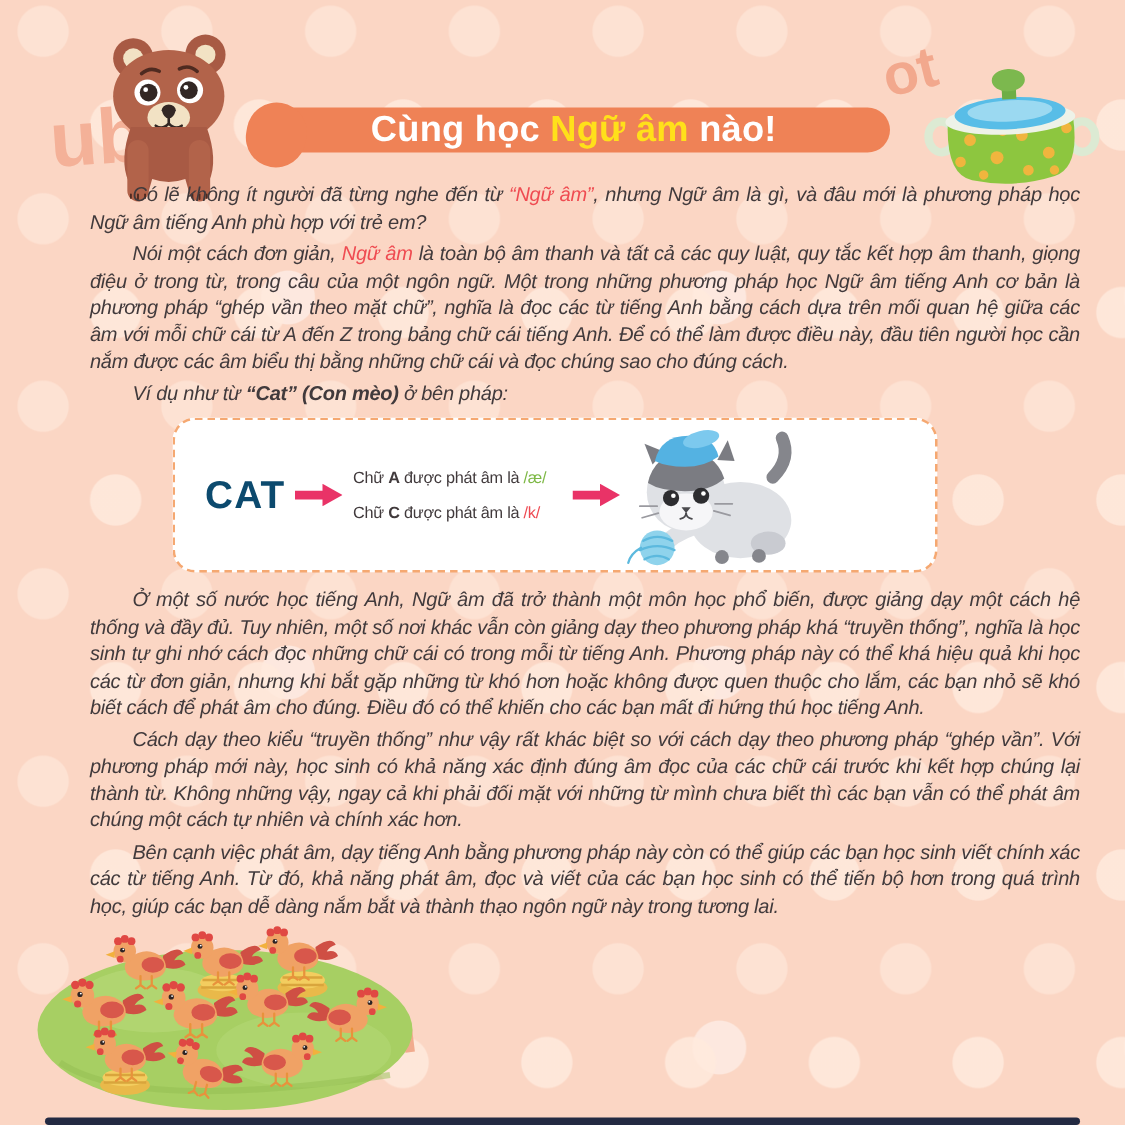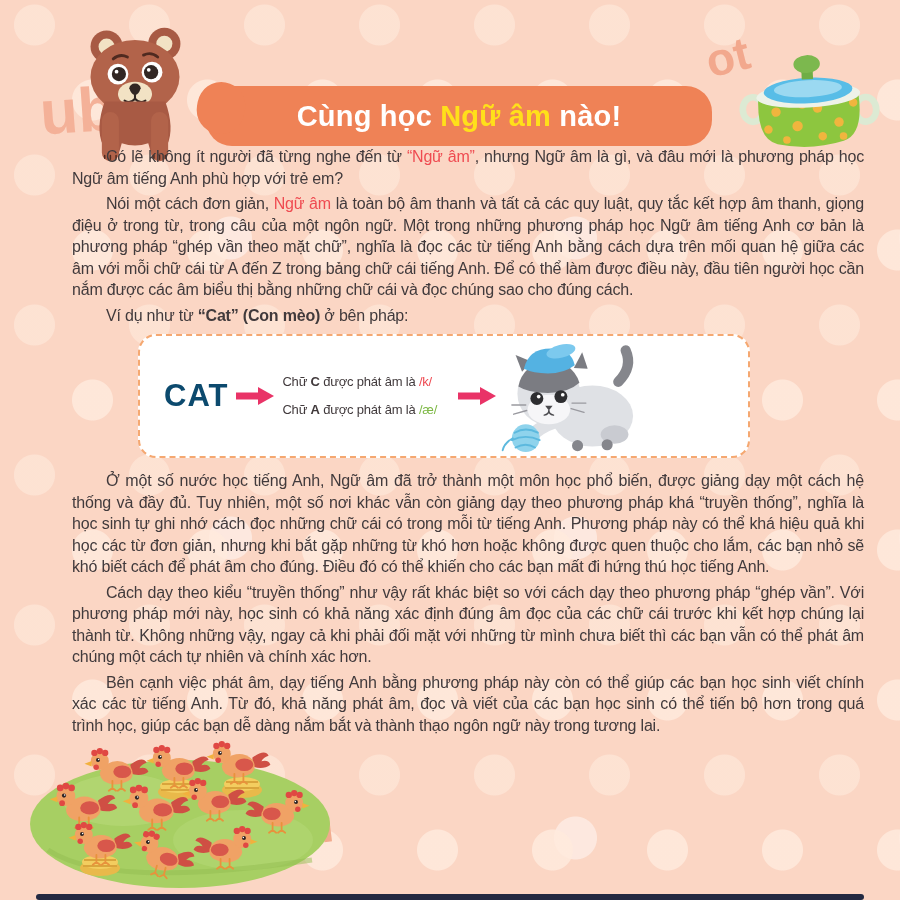--- a/index.html
+++ b/index.html
@@ -13,29 +13,29 @@
       radial-gradient(circle, rgba(255,255,255,.45) 0 21px, rgba(255,255,255,0) 22px);
     background-size:115px 150px,115px 150px,345px 300px;
     background-position:35px 25px,92px 100px,58px 88px;
   }
   .deco-letter{position:absolute;font-weight:700;color:#f4b198;line-height:1;}
   .letter-ub{left:40px;top:80px;font-size:62px;transform:rotate(-4deg);}
   .letter-ot{left:706px;top:34px;font-size:46px;transform:rotate(-14deg);color:#f2a88d;}
   .letter-en{left:268px;top:798px;font-size:56px;transform:rotate(-7deg);color:#f1ab8e;}
   .bear{position:absolute;left:66px;top:22px;width:138px;height:142px;}
   .pot{position:absolute;left:733px;top:48px;width:152px;height:104px;}
-  .banner{position:absolute;left:206px;top:86px;width:506px;height:60px;background:#ef8256;border-radius:26px;}
+  .banner{position:absolute;left:206px;top:86px;width:506px;height:36px;background:#ef8256;border-radius:26px;}
   .banner::before{content:"";position:absolute;left:-9px;top:-4px;width:48px;height:52px;background:#ef8256;border-radius:24px;transform:rotate(10deg);}
   .banner .title{position:relative;display:flex;width:100%;height:100%;align-items:center;justify-content:center;
     font-size:29px;font-weight:700;color:#ffffff;letter-spacing:.2px;}
   .title .hl{color:#ffe01a;white-space:pre;}
   .title span{white-space:pre;}
   .article{position:absolute;left:72px;top:146px;width:792px;color:#413a3c;
     font-size:16px;line-height:21.5px;letter-spacing:-.2px;text-align:justify;}
-  .article p{margin:0 0 4px 0;text-indent:34px;}
+  .article p{margin:0 0 4px 0;text-indent:34px;font-style:italic;}
   .red{color:#ef4b51;}
   .b{font-weight:700;}
   .example-box{
     text-indent:0;display:flex;align-items:center;gap:8px;
     box-sizing:border-box;width:612px;height:124px;margin:8px 0 12px 66px;padding:6px 0 6px 24px;
     background:#ffffff;border:2px dashed #f5a871;border-radius:18px;text-align:left;
   }
   .catword-wrap{display:flex;align-items:center;gap:8px;flex-shrink:0;}
   .cat-word{font-size:31px;font-weight:700;color:#0c4a6e;letter-spacing:1px;}
   .arrow-svg{flex-shrink:0;}
@@ -117,22 +117,22 @@
 
     <div class="example-box">
       <div class="catword-wrap">
         <span class="cat-word">CAT</span>
         <svg class="arrow-svg" width="38" height="18" viewBox="0 0 38 18">
           <path d="M0 9h24" stroke="#e93367" stroke-width="7"></path>
             <path d="M22 0l16 9-16 9z" fill="#e93367"></path>
         </svg>
       </div>
       <div class="phonics">
+        <div><span>Chữ </span><span class="b">A</span><span> được phát âm là </span><span class="ph-ae">/æ/</span></div>
         <div><span>Chữ </span><span class="b">C</span><span> được phát âm là </span><span class="ph-k">/k/</span></div>
-        <div><span>Chữ </span><span class="b">A</span><span> được phát âm là </span><span class="ph-ae">/æ/</span></div>
       </div>
       <svg class="arrow-svg" width="38" height="18" viewBox="0 0 38 18">
         <path d="M0 9h24" stroke="#e93367" stroke-width="7"></path>
           <path d="M22 0l16 9-16 9z" fill="#e93367"></path>
       </svg>
       <svg class="cat-illu" viewBox="0 0 160 125">
         <path d="M130 45q16-16 8-34" stroke="#85868c" stroke-width="11" fill="none" stroke-linecap="round"></path>
         <ellipse cx="102" cy="82" rx="44" ry="33" fill="#dfe1e5"></ellipse>
         <ellipse cx="126" cy="102" rx="15" ry="10" fill="#c9cbd1"></ellipse>
         <path d="M62 88q-20 7-28 18" stroke="#dfe1e5" stroke-width="14" stroke-linecap="round" fill="none"></path>

